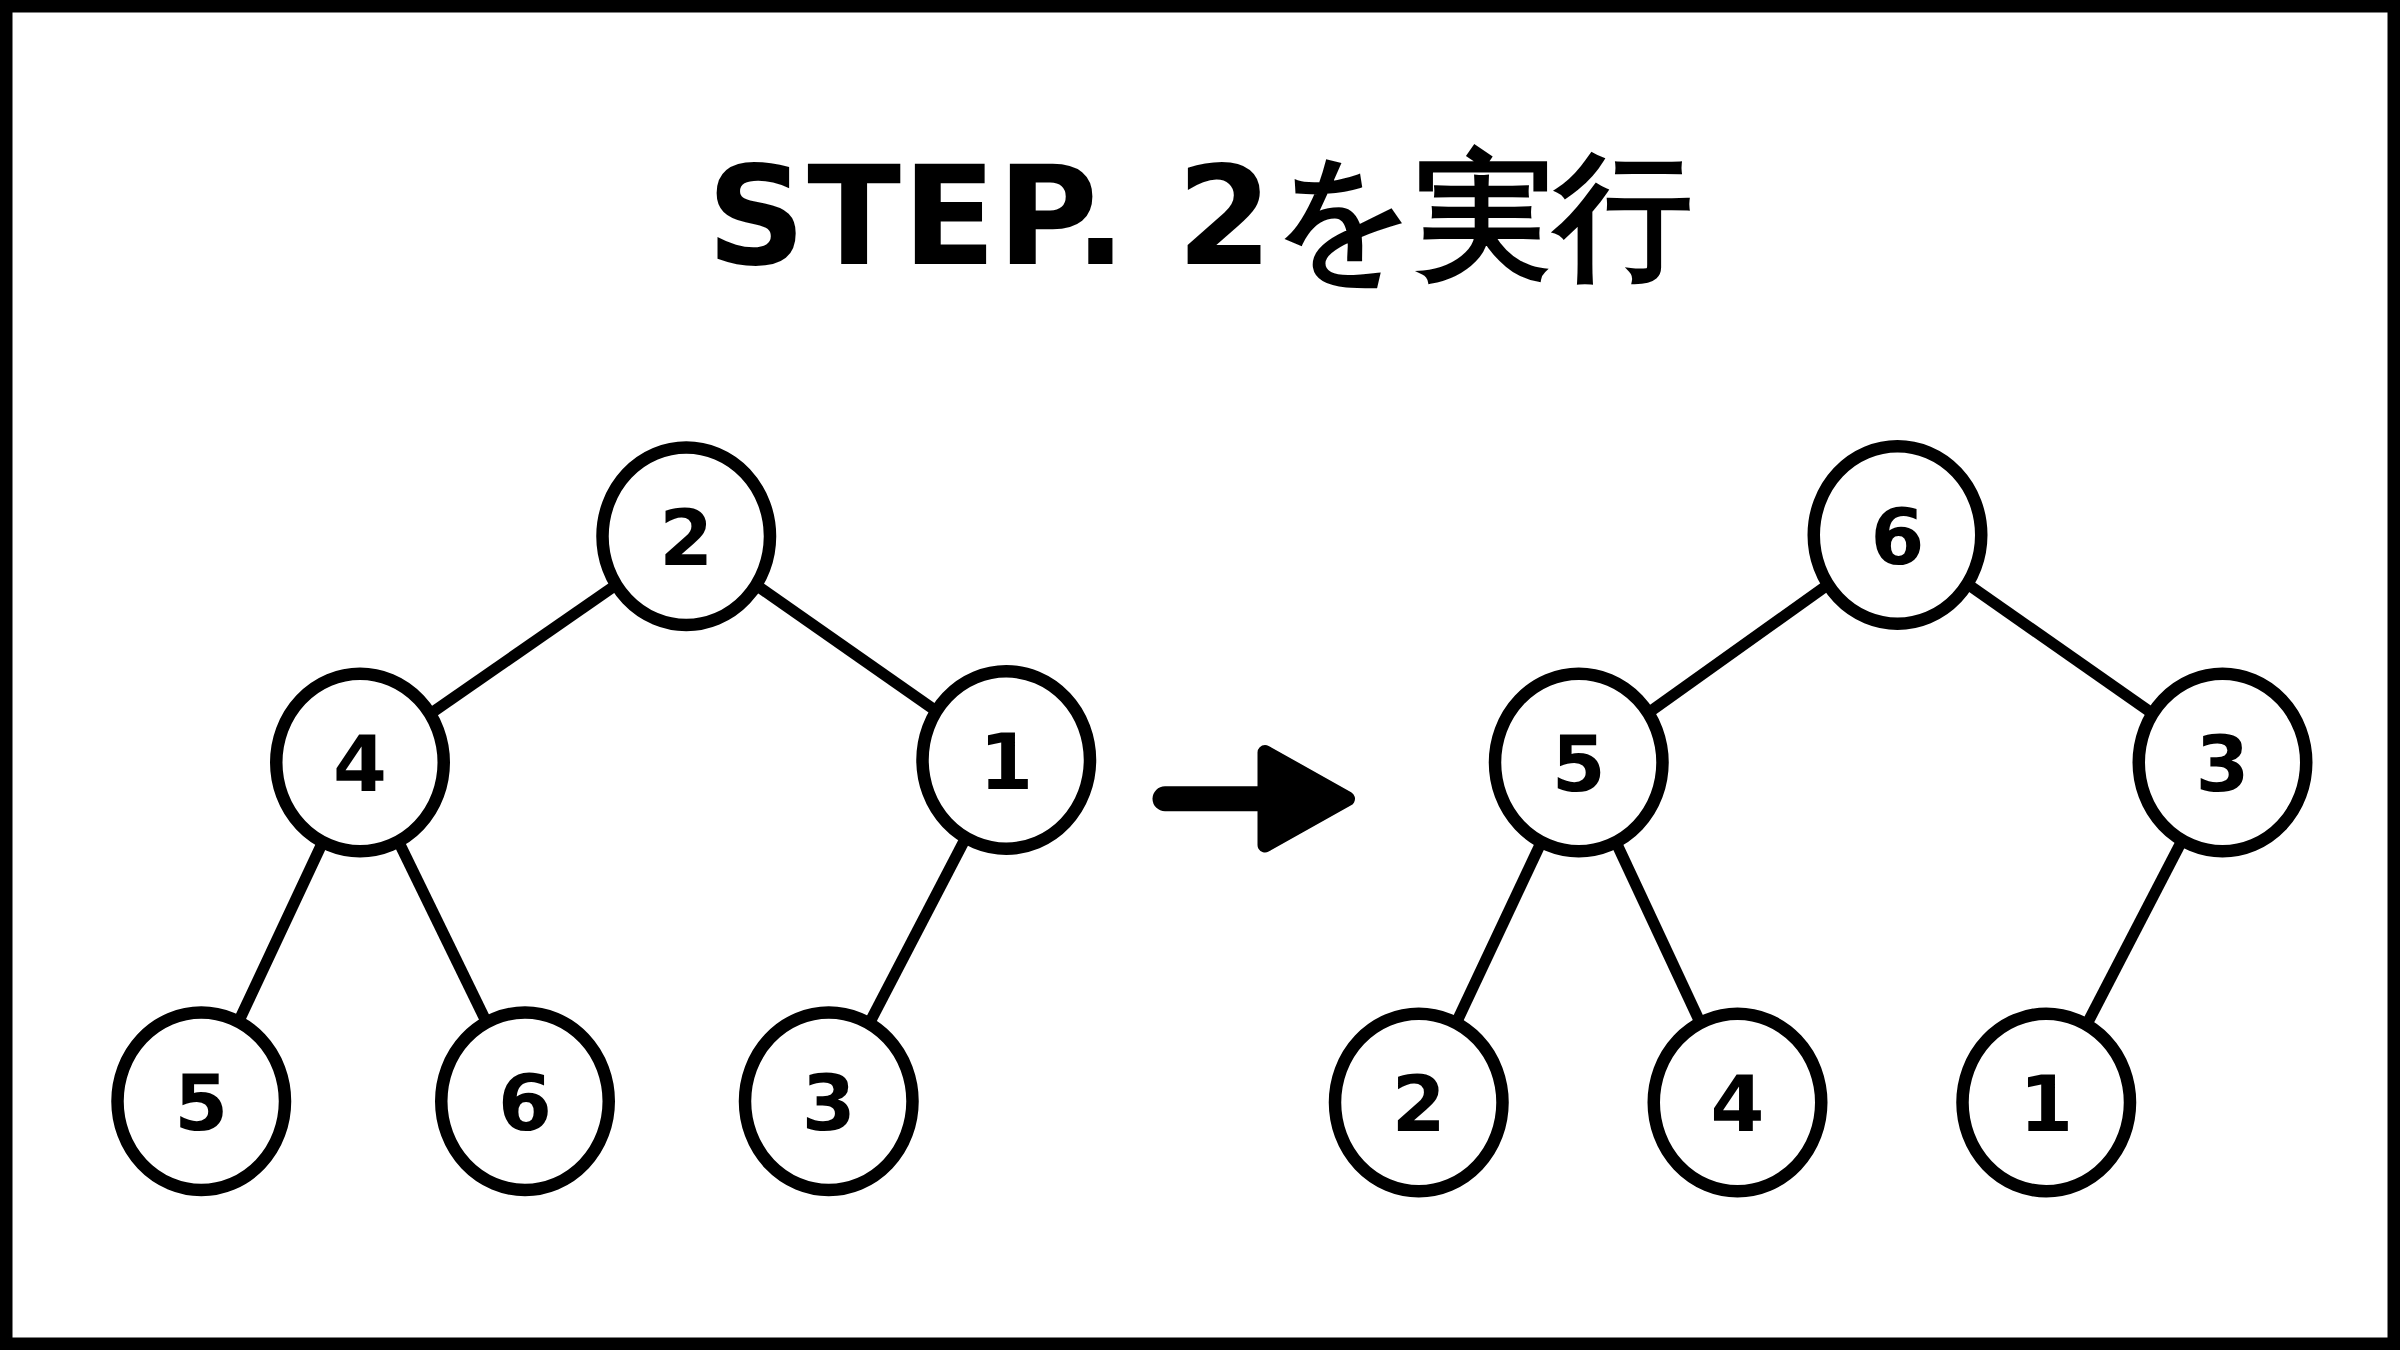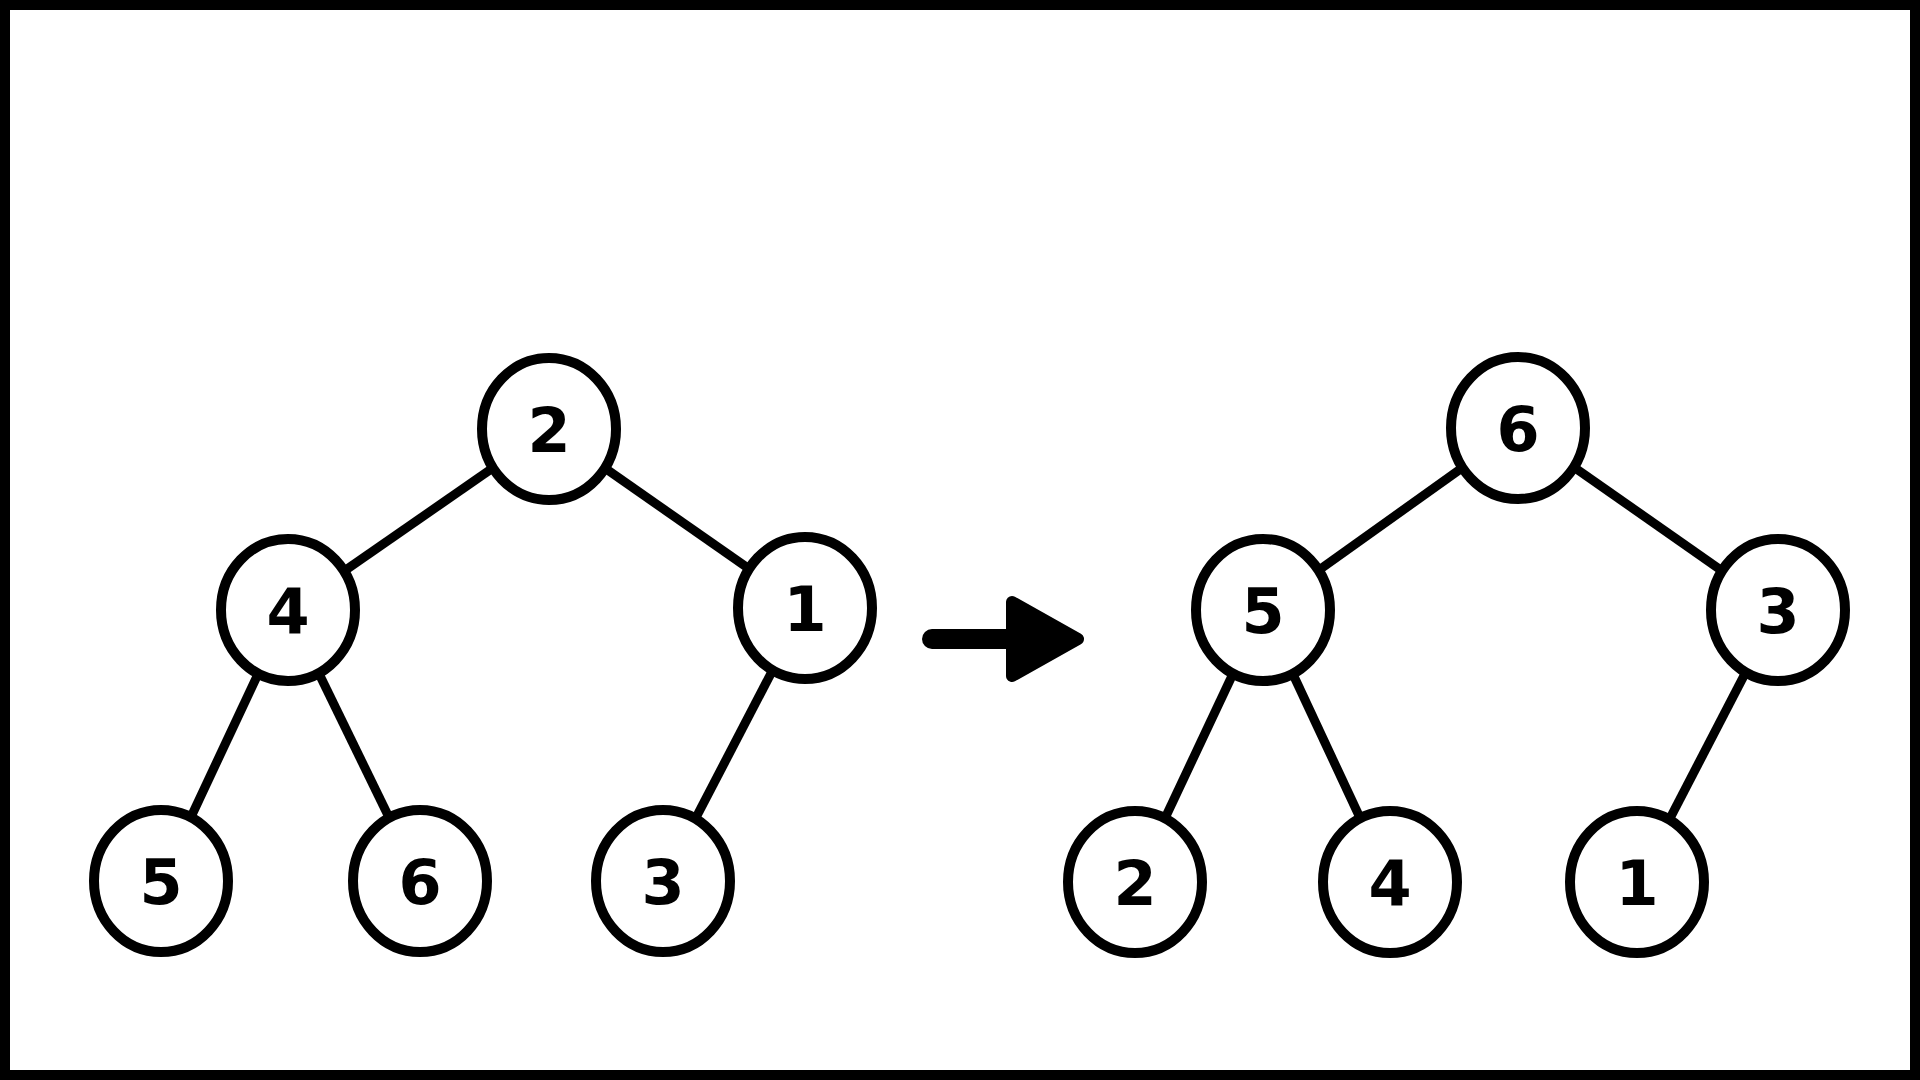--- a/index.html
+++ b/index.html
@@ -38,20 +38,21 @@
     font-family: "DejaVu Sans", sans-serif;
     font-weight: bold;
     font-size: 62px;
     text-anchor: middle;
   }
 </style>
 </head>
 <body>
 
 <div class="canvas">
+  <div class="title">STEP. 2を実行</div>
   <svg class="diagram" viewBox="0 0 1900 1060">
       <g>
         <line x1="539" y1="419" x2="278" y2="600" stroke="#000000" stroke-width="9"></line>
         <line x1="539" y1="419" x2="795" y2="598" stroke="#000000" stroke-width="9"></line>
         <line x1="278" y1="600" x2="151" y2="871" stroke="#000000" stroke-width="9"></line>
         <line x1="278" y1="600" x2="410" y2="871" stroke="#000000" stroke-width="9"></line>
         <line x1="795" y1="598" x2="653" y2="871" stroke="#000000" stroke-width="9"></line>
         <g>
           <ellipse cx="539" cy="419" rx="67" ry="71" stroke="#000000" stroke-width="10" class="node-circle"></ellipse>
           <text x="539" y="442" fill="#000000" class="node-value">2</text>

